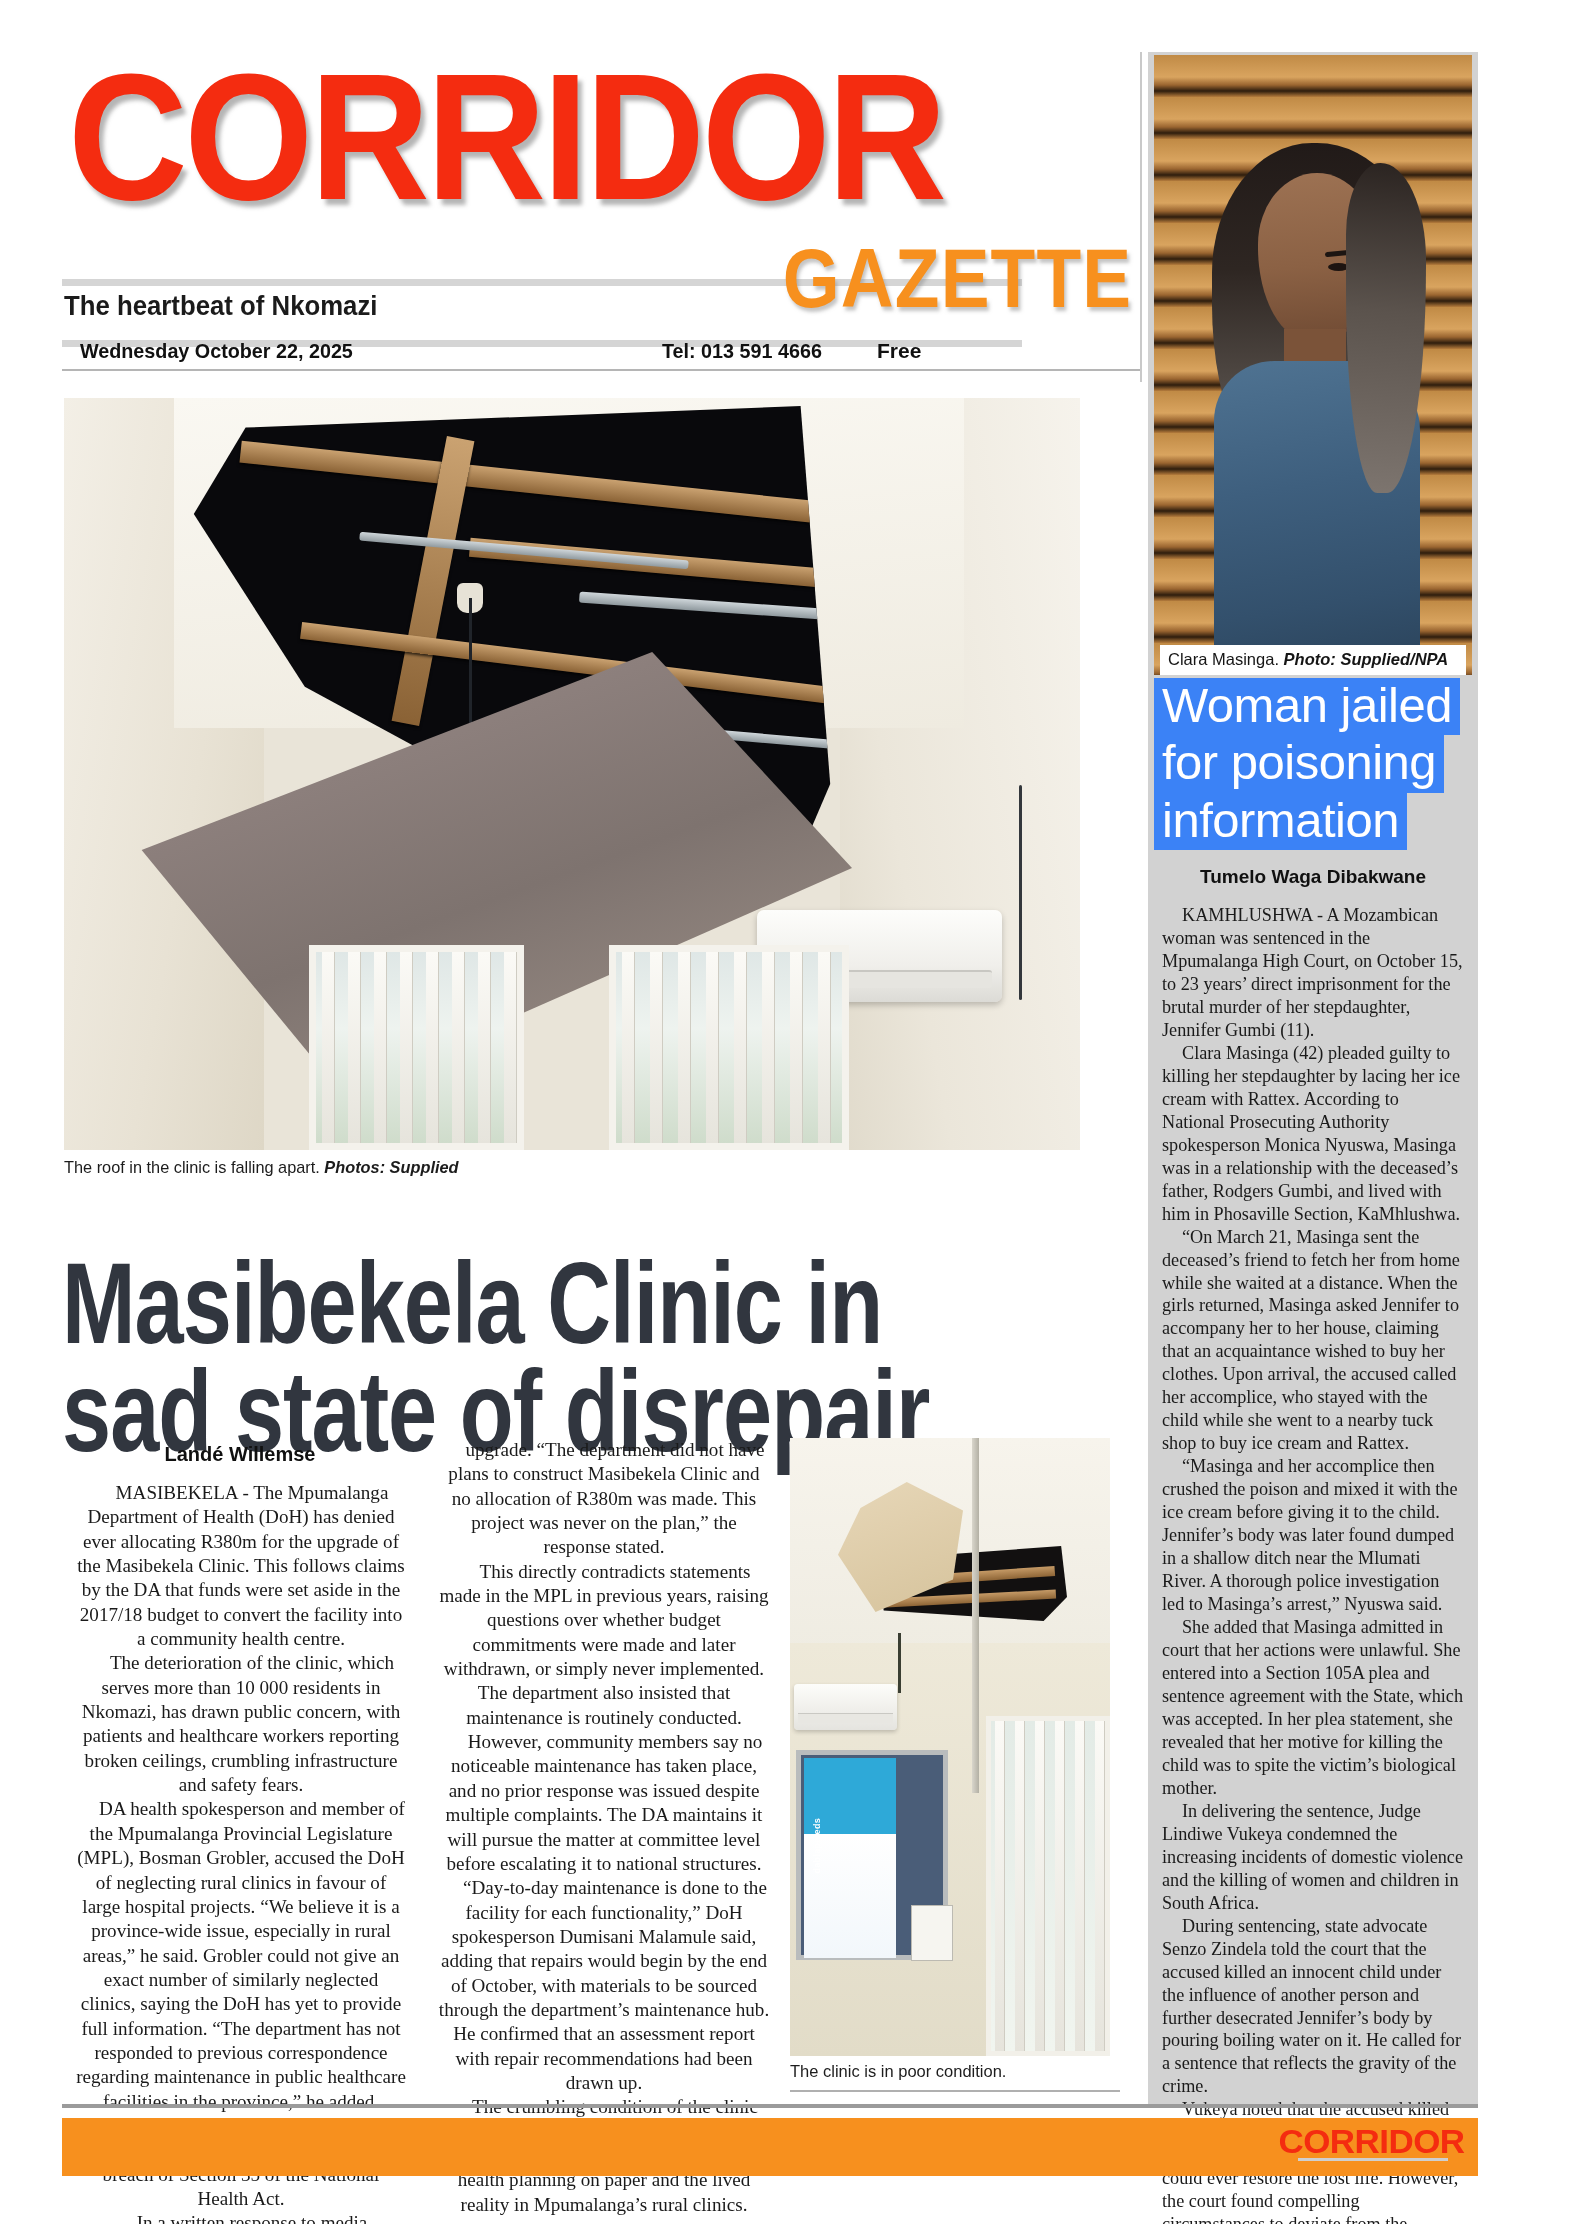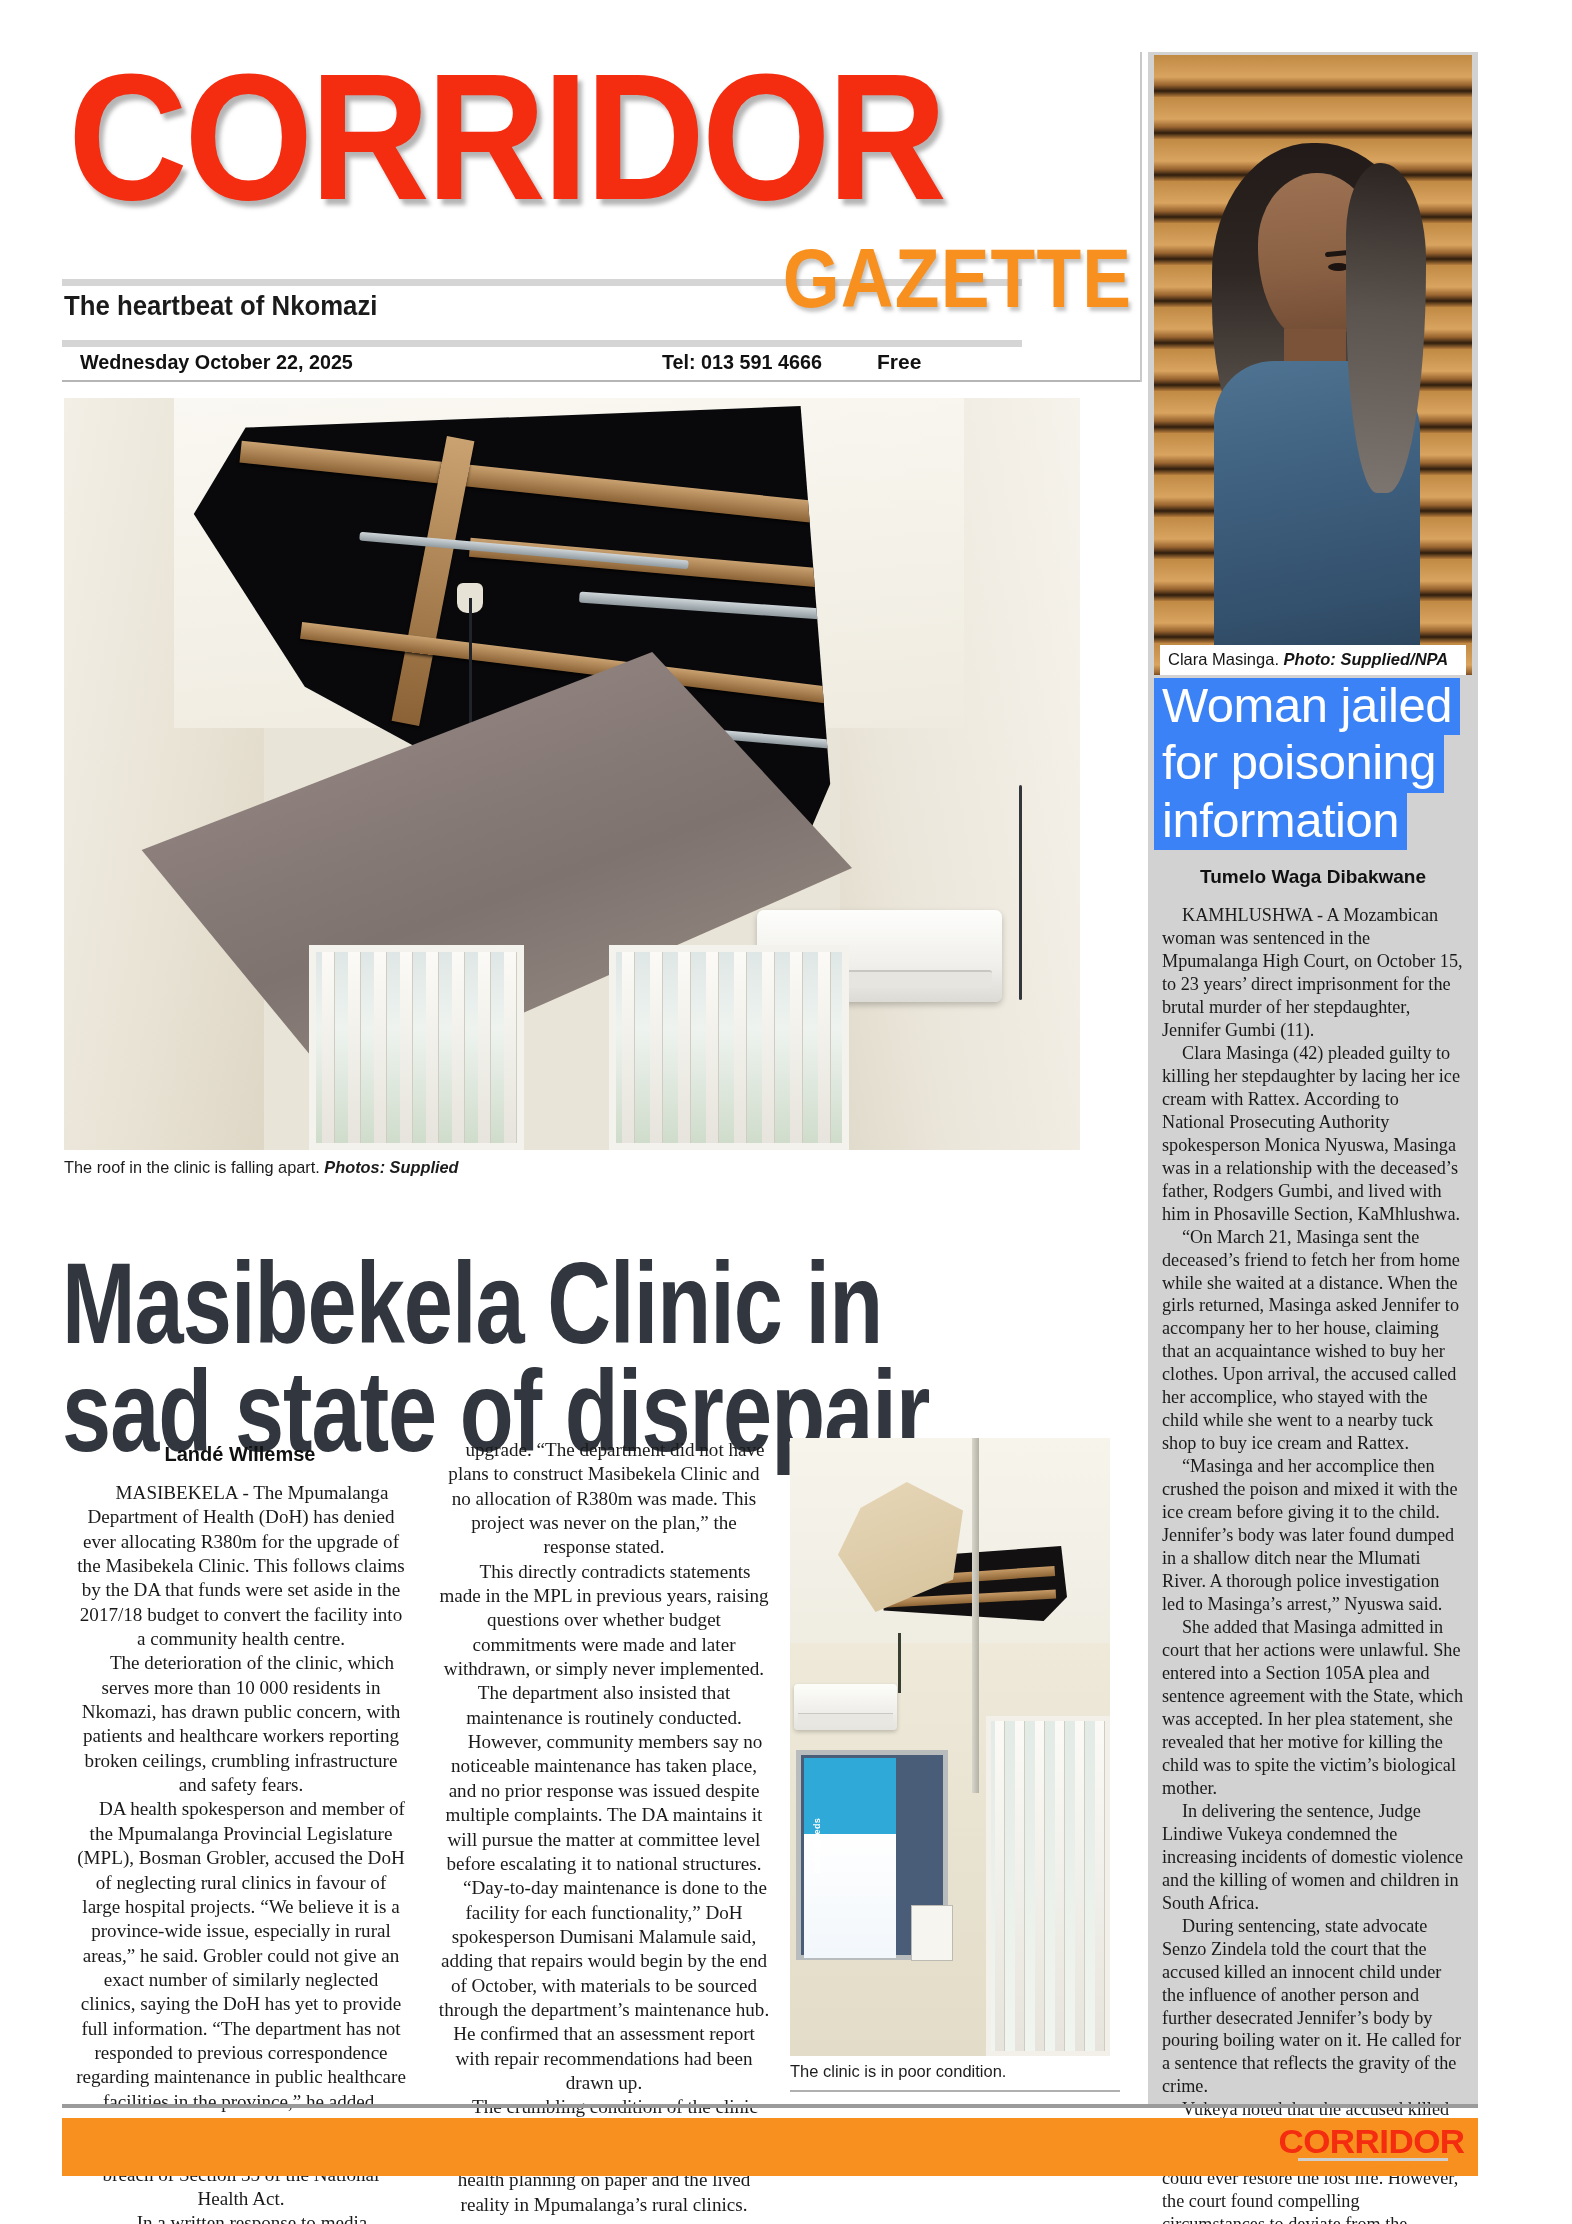--- a/index.html
+++ b/index.html
@@ -58,21 +58,21 @@
     position:absolute; left:0; top:288px; width:960px; height:7px;
     background:#d5d5d5;
   }
   .tagline {
     position:absolute; left:2px; top:238px;
     font-size:28px; font-weight:700; color:#1b1b1b;
     transform:scaleX(0.92); transform-origin:left top;
     white-space:nowrap;
   }
   .infobar {
-    position:absolute; left:0; top:296px; width:1078px; height:34px;
+    position:absolute; left:0; top:285px; width:1078px; height:34px;
     border-bottom:2px solid #b5b5b5;
   }
   .infobar .date {
     position:absolute; left:18px; top:2px;
     font-size:21px; font-weight:700; color:#111;
     transform:scaleX(0.94); transform-origin:left top;
     white-space:nowrap;
   }
   .infobar .tel {
     position:absolute; left:600px; top:2px;

